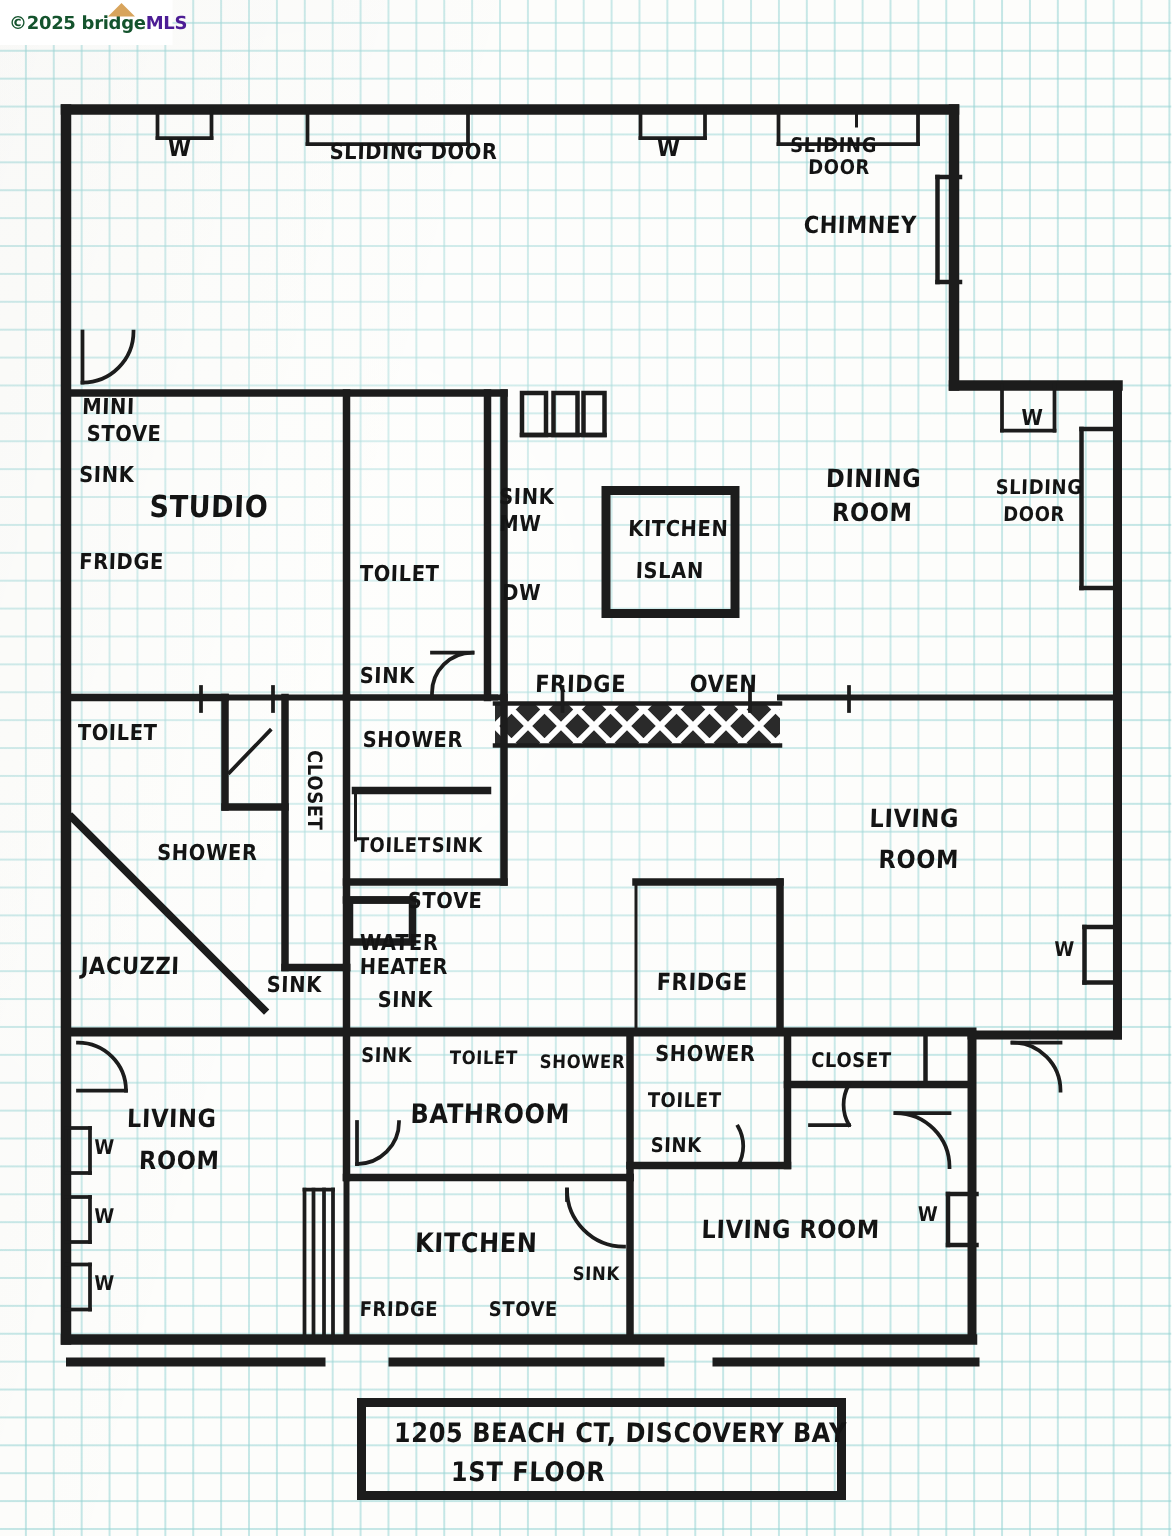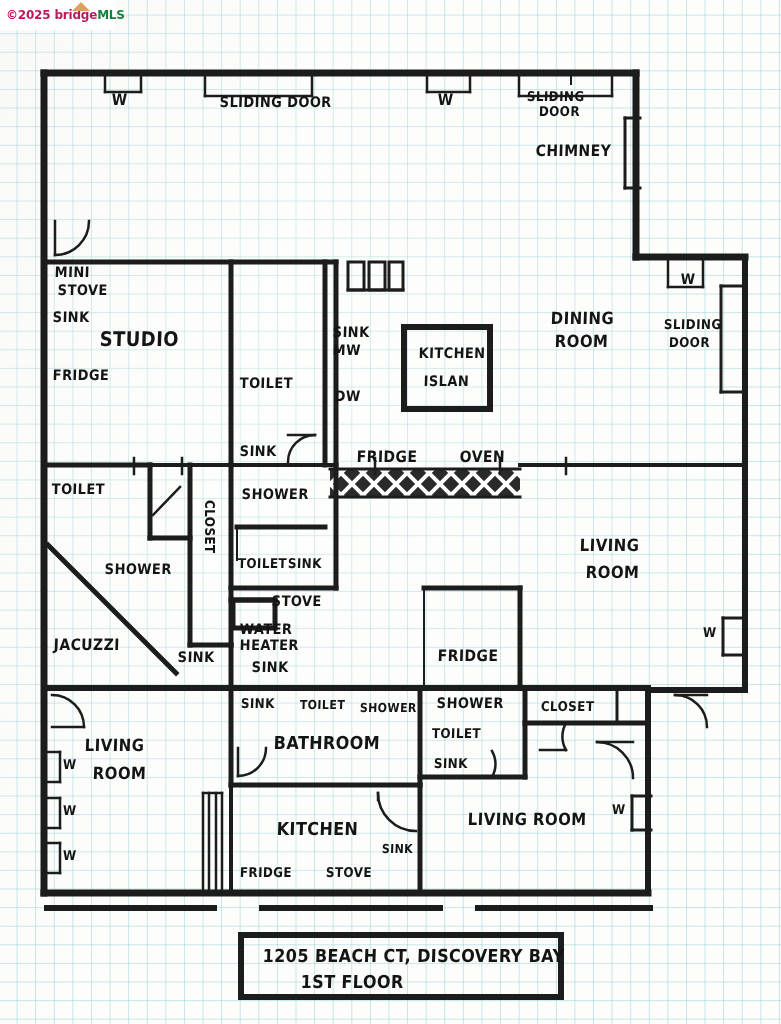--- a/index.html
+++ b/index.html
@@ -42,26 +42,26 @@
     display: flex;
     align-items: center;
     padding-left: 6px;
     box-sizing: border-box;
     z-index: 40;
   }
   #watermark .wm-text {
     font-family: "DejaVu Sans", sans-serif;
     font-size: 12px;
     font-weight: bold;
-    color: #be185d;
+    color: #14532d;
     letter-spacing: -0.2px;
     white-space: nowrap;
   }
   #watermark .wm-mls {
-    color: #15803d;
+    color: #4c1d95;
     font-weight: bold;
   }
   #watermark .wm-roof {
     position: absolute;
     left: 72px;
     top: 2px;
     width: 0;
     height: 0;
     border-left: 9px solid transparent;
     border-right: 9px solid transparent;

